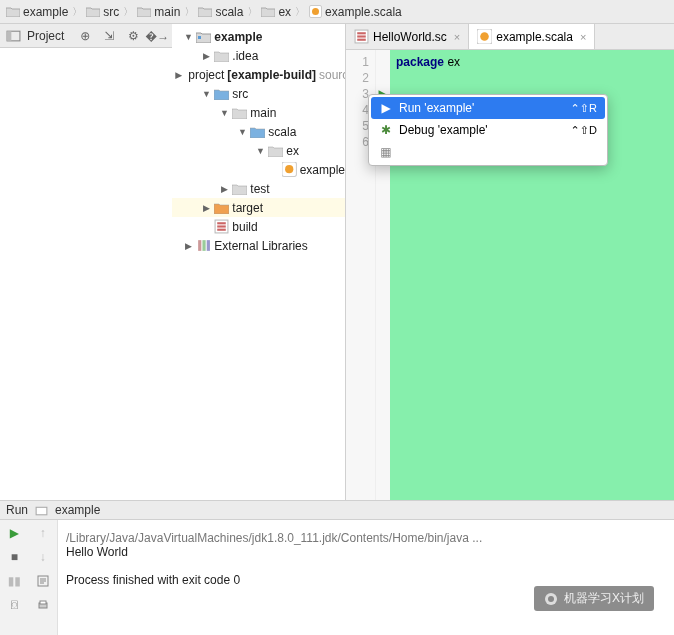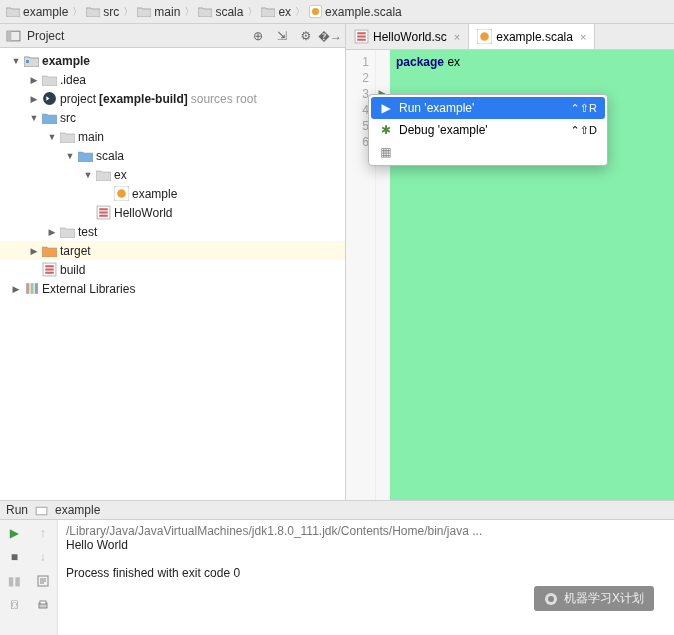--- a/index.html
+++ b/index.html
@@ -5,21 +5,21 @@
 * { margin: 0; padding: 0; box-sizing: border-box; font-family: -apple-system, "Helvetica Neue", Arial, sans-serif; font-size: 12px; }
 body { width: 674px; height: 635px; background: #f0f0f0; overflow: hidden; display: flex; flex-direction: column; }
 .breadcrumbs { display: flex; align-items: center; height: 24px; background: #ececec; border-bottom: 1px solid #d0d0d0; padding: 0 6px; gap: 2px; }
 .breadcrumbs .crumb { display: flex; align-items: center; gap: 3px; color: #333; cursor: pointer; }
 .breadcrumbs .sep { color: #999; font-size: 10px; padding: 0 2px; }
 .folder-icon { width: 14px; height: 11px; display: inline-block; }
 .folder-icon svg { width: 100%; height: 100%; }
 .sc-icon { width: 13px; height: 13px; border-radius: 2px; background: #fff; border: 1px solid #ccc; display: inline-flex; align-items: center; justify-content: center; }
 .sc-icon::after { content: ''; width: 7px; height: 7px; border-radius: 50%; background: #f0a030; }
 .main-area { flex: 1; display: flex; min-height: 0; }
-.project-pane { width: 346px; background: #fff; border-right: 1px solid #d0d0d0; display: flex; flex-direction: column; }
+.project-pane { width: 346px; background: #fff; border-right: 1px solid #d0d0d0; display: flex; flex-direction: row; }
 .tool-header { height: 24px; background: #ececec; border-bottom: 1px solid #d0d0d0; display: flex; align-items: center; padding: 0 6px; gap: 6px; }
 .tool-header .label { color: #333; }
 .tool-header .spacer { flex: 1; }
 .tool-header .tool-btn { width: 18px; height: 18px; display: flex; align-items: center; justify-content: center; color: #666; cursor: pointer; }
 .tree { flex: 1; overflow: auto; padding: 3px 0; }
 .tree-row { display: flex; align-items: center; height: 19px; gap: 3px; cursor: pointer; white-space: nowrap; }
 .tree-row.highlight { background: #fffbe6; }
 .indent { display: inline-block; }
 .arrow { width: 10px; text-align: center; color: #666; font-size: 9px; }
 .tree-row .name { color: #222; }
@@ -43,21 +43,21 @@
 .context-menu { position: absolute; top: 44px; left: 22px; background: #fff; border: 1px solid #bbb; box-shadow: 0 4px 14px rgba(0,0,0,0.25); border-radius: 4px; padding: 2px; min-width: 240px; }
 .menu-item { display: flex; align-items: center; gap: 6px; height: 22px; padding: 0 8px; border-radius: 3px; cursor: pointer; }
 .menu-item.selected { background: #2d7bf0; color: #fff; }
 .menu-item .shortcut { margin-left: auto; font-size: 11px; }
 .menu-item .mi-icon { width: 14px; display: flex; justify-content: center; }
 .console-header { height: 20px; background: #ececec; border-top: 1px solid #d0d0d0; border-bottom: 1px solid #d0d0d0; display: flex; align-items: center; padding: 0 6px; gap: 6px; color: #333; }
 .console-area { height: 115px; display: flex; background: #fff; }
 .console-gutter { width: 58px; background: #f2f2f2; border-right: 1px solid #e0e0e0; display: flex; }
 .cg-col { width: 29px; display: flex; flex-direction: column; align-items: center; padding-top: 4px; gap: 6px; }
 .cg-btn { width: 18px; height: 18px; display: flex; align-items: center; justify-content: center; color: #666; cursor: pointer; }
-.console-out { flex: 1; font-family: "Menlo", "Monaco", monospace; font-size: 12px; padding: 4px 8px; color: #222; overflow: hidden; white-space: nowrap; }
+.console-out { flex: 1; font-family: "Menlo", "Monaco", monospace; font-size: 12px; padding: 11px 8px; color: #222; overflow: hidden; white-space: nowrap; }
 .console-out .path { color: #777; }
 .console-out .warn { color: #c05000; }
 .watermark { position: fixed; right: 20px; bottom: 24px; padding: 4px 10px; background: rgba(0,0,0,0.45); color: #eee; border-radius: 3px; font-size: 12px; display: flex; align-items: center; gap: 6px; }
 .play-tri { color: #3a9c3a; }
 </style>
 </head>
 <body>
 
 <div class="breadcrumbs" id="breadcrumbs">
     <span class="crumb">
@@ -196,33 +196,20 @@
         <div class="tree-row">
           <span class="indent" style="width: 98px;"></span>
           <span class="arrow"></span>
           <span class="ico">
             <svg viewBox="0 0 14 14">
               <rect x="0" y="0" width="14" height="14" rx="2" fill="#fff" stroke="#ccc"></rect>
               <circle cx="7" cy="7" r="4" fill="#f0a030"></circle>
             </svg>
           </span>
           <span class="name">example</span>
-        </div>
-        <div class="tree-row">
-          <span class="indent" style="width: 80px;"></span>
-          <span class="arrow"></span>
-          <span class="ico">
-            <svg viewBox="0 0 14 14">
-              <rect x="1" y="1" width="12" height="12" fill="#fff" stroke="#bbb"></rect>
-              <rect x="3" y="3" width="8" height="2" fill="#c66"></rect>
-              <rect x="3" y="6" width="8" height="2" fill="#c66"></rect>
-              <rect x="3" y="9" width="8" height="2" fill="#c66"></rect>
-            </svg>
-          </span>
-          <span class="name">HelloWorld</span>
         </div>
         <div class="tree-row">
           <span class="indent" style="width: 44px;"></span>
           <span class="arrow">▶</span>
           <span class="ico">
             <svg viewBox="0 0 15 12">
               <path d="M0 2h5l1 1h9v9H0z" fill="#d9d9d9" stroke="#999" stroke-width="0.5"></path>
             </svg>
           </span>
           <span class="name">test</span>

